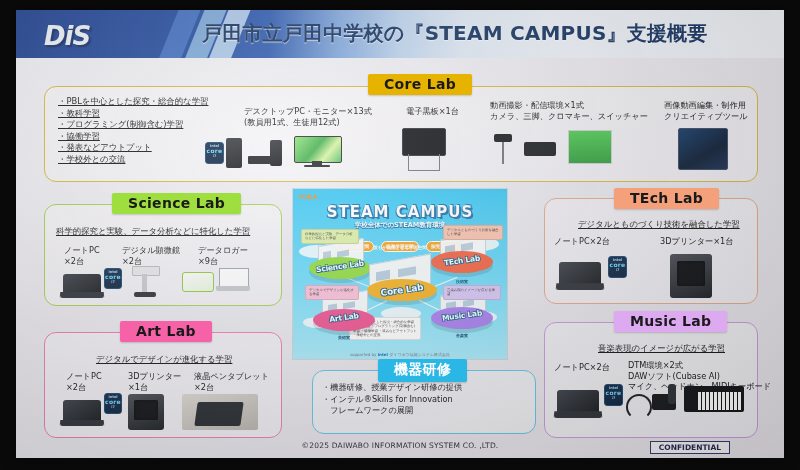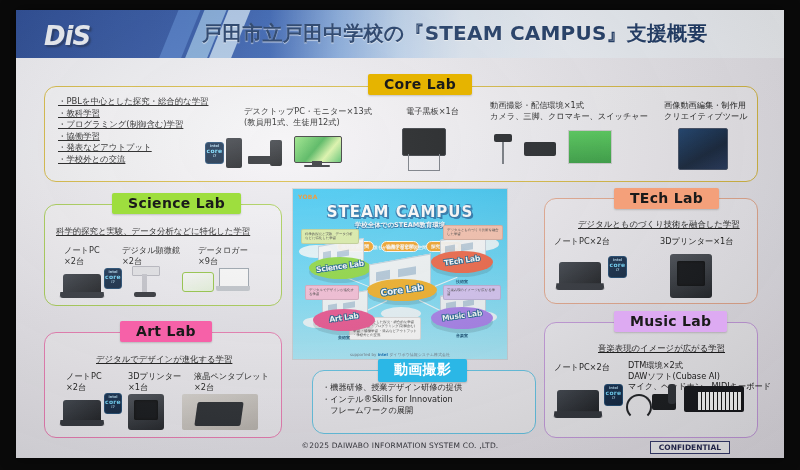--- a/index.html
+++ b/index.html
@@ -260,21 +260,21 @@
         <div class="n">i7</div>
       </div>
   <div class="pic" style="left:610px;top:384px;width:22px;height:22px;border:2.4px solid #1a1c20;border-radius:50%;border-bottom-color:transparent;"></div>
   <div class="pic" style="left:636px;top:384px;width:24px;height:16px;background:#14161a;border-radius:2px;"></div>
   <div class="pic" style="left:652px;top:374px;width:8px;height:20px;background:#2b2e34;border-radius:3px;"></div>
   <div class="pic" style="left:668px;top:376px;width:60px;height:26px;background:#111317;border-radius:2px;overflow:hidden;">
     <div style="position:absolute;left:14px;top:6px;right:2px;bottom:2px;background:repeating-linear-gradient(90deg,#fff 0 3px,#111 3px 4px);"></div>
   </div>
 
   <div class="panel" id="sup"></div>
-  <div class="badge" id="sup-badge">動画撮影</div>
+  <div class="badge" id="sup-badge">機器研修</div>
   <div class="sup-list">
     <div>・機器研修、授業デザイン研修の提供</div>
     <div>・インテル®Skills for Innovation</div>
     <div>　フレームワークの展開</div>
   </div>
 
   <div class="poster">
     <div class="sky"></div>
     <div class="cloud" style="left:6px;top:56px;width:34px;height:13px;"></div>
     <div class="cloud" style="left:168px;top:48px;width:38px;height:14px;"></div>

